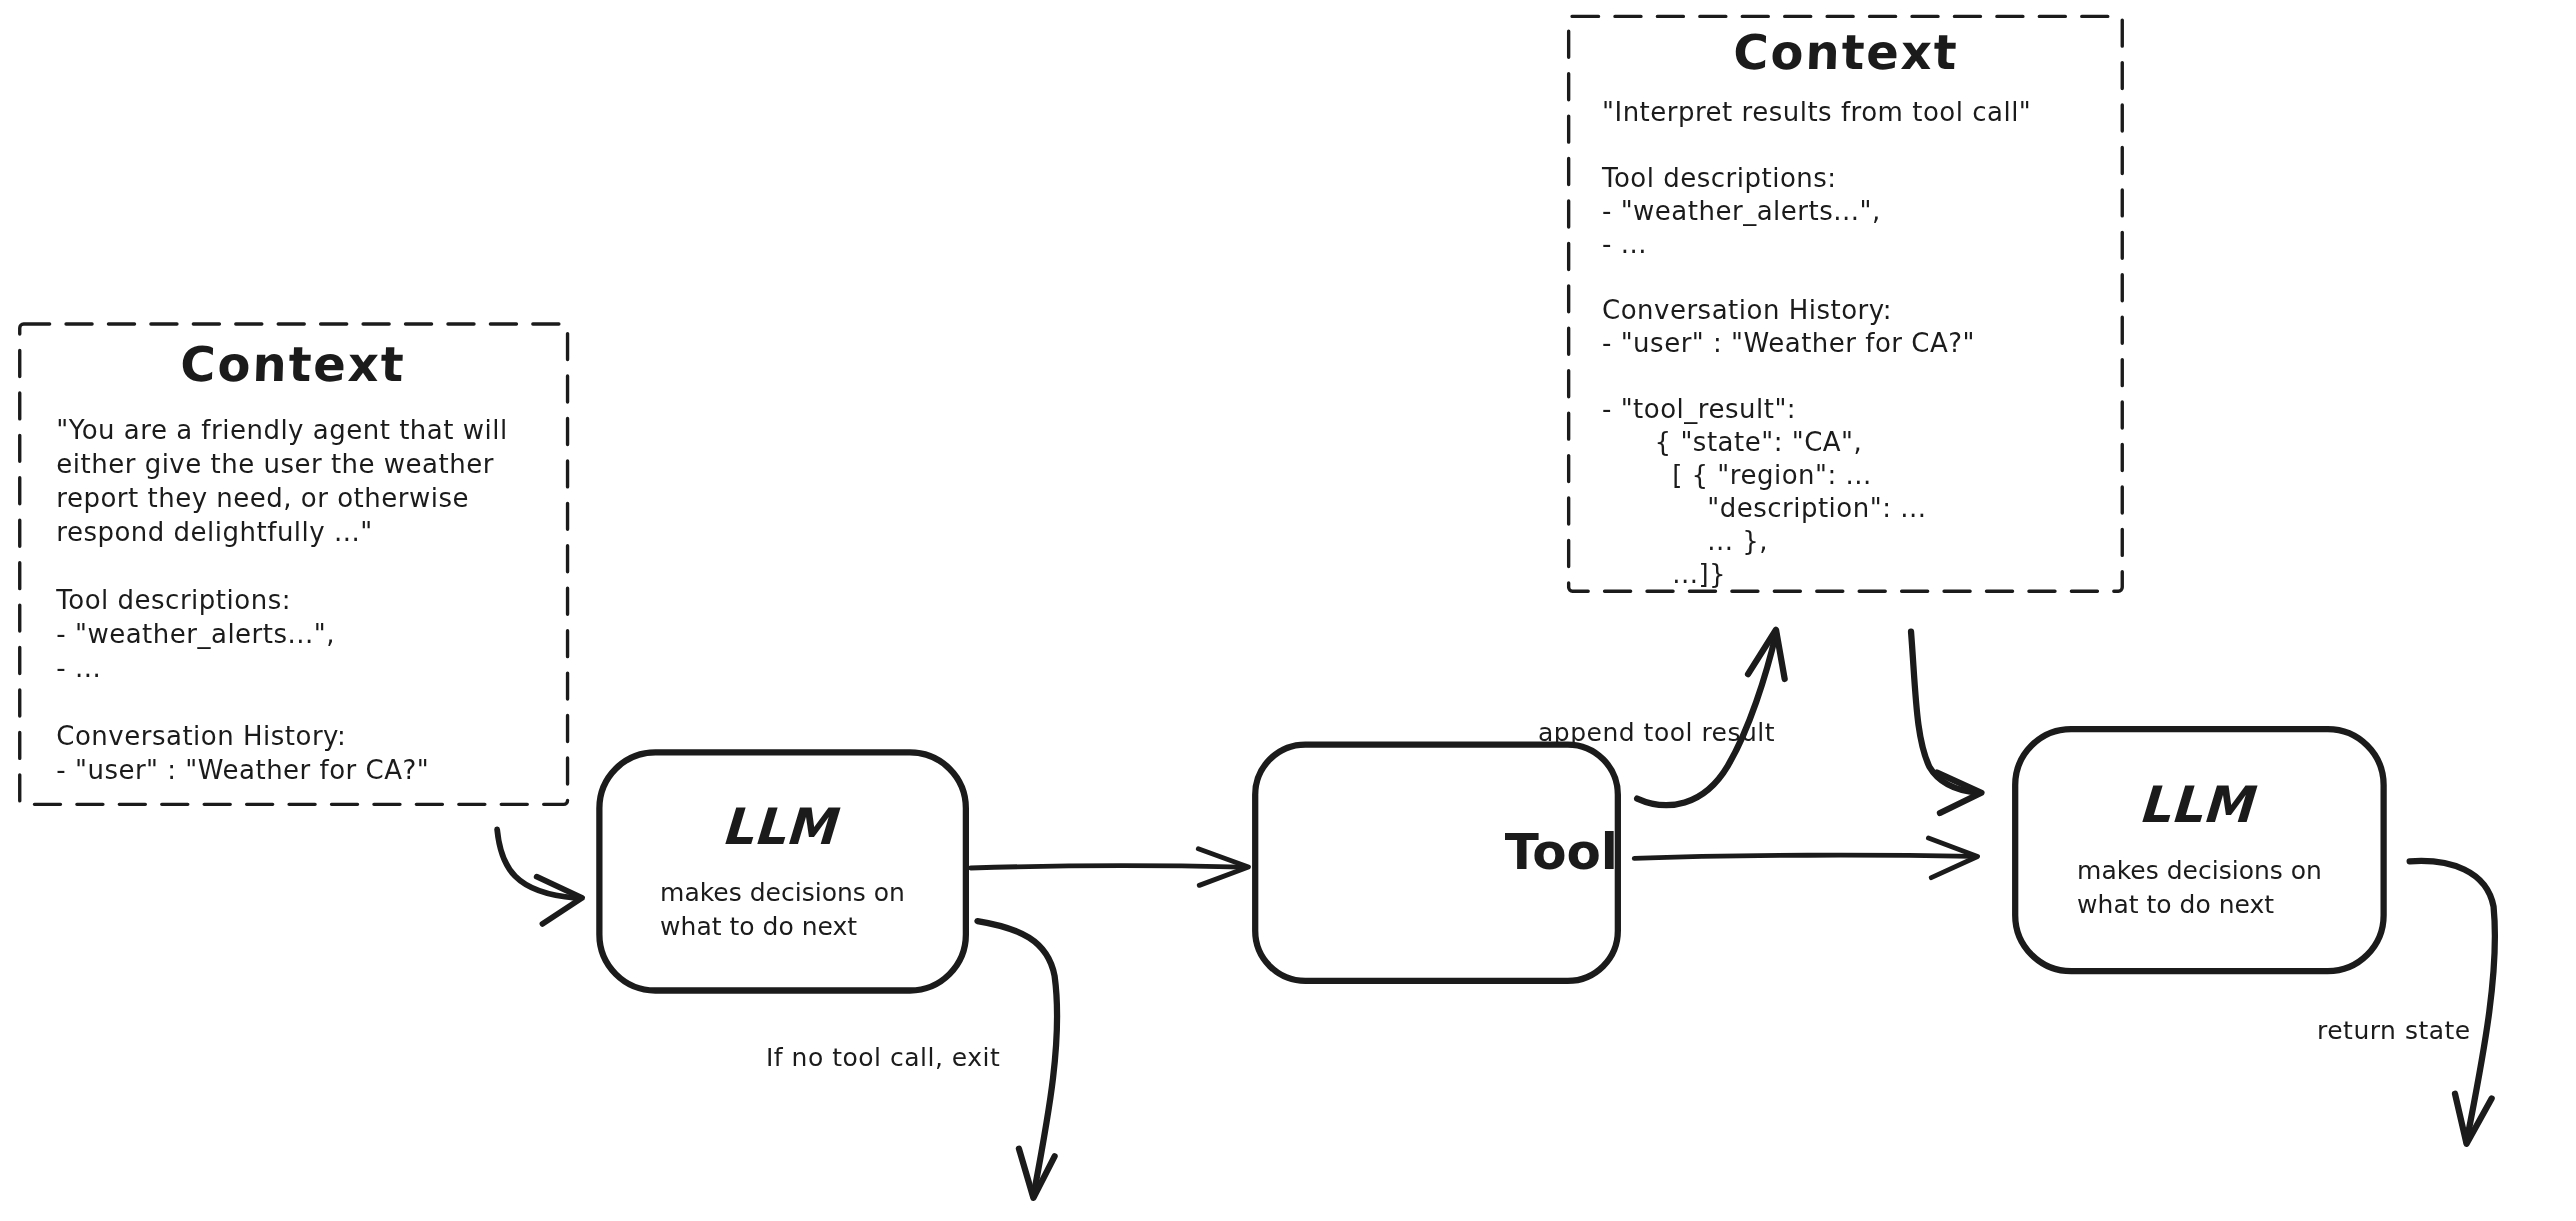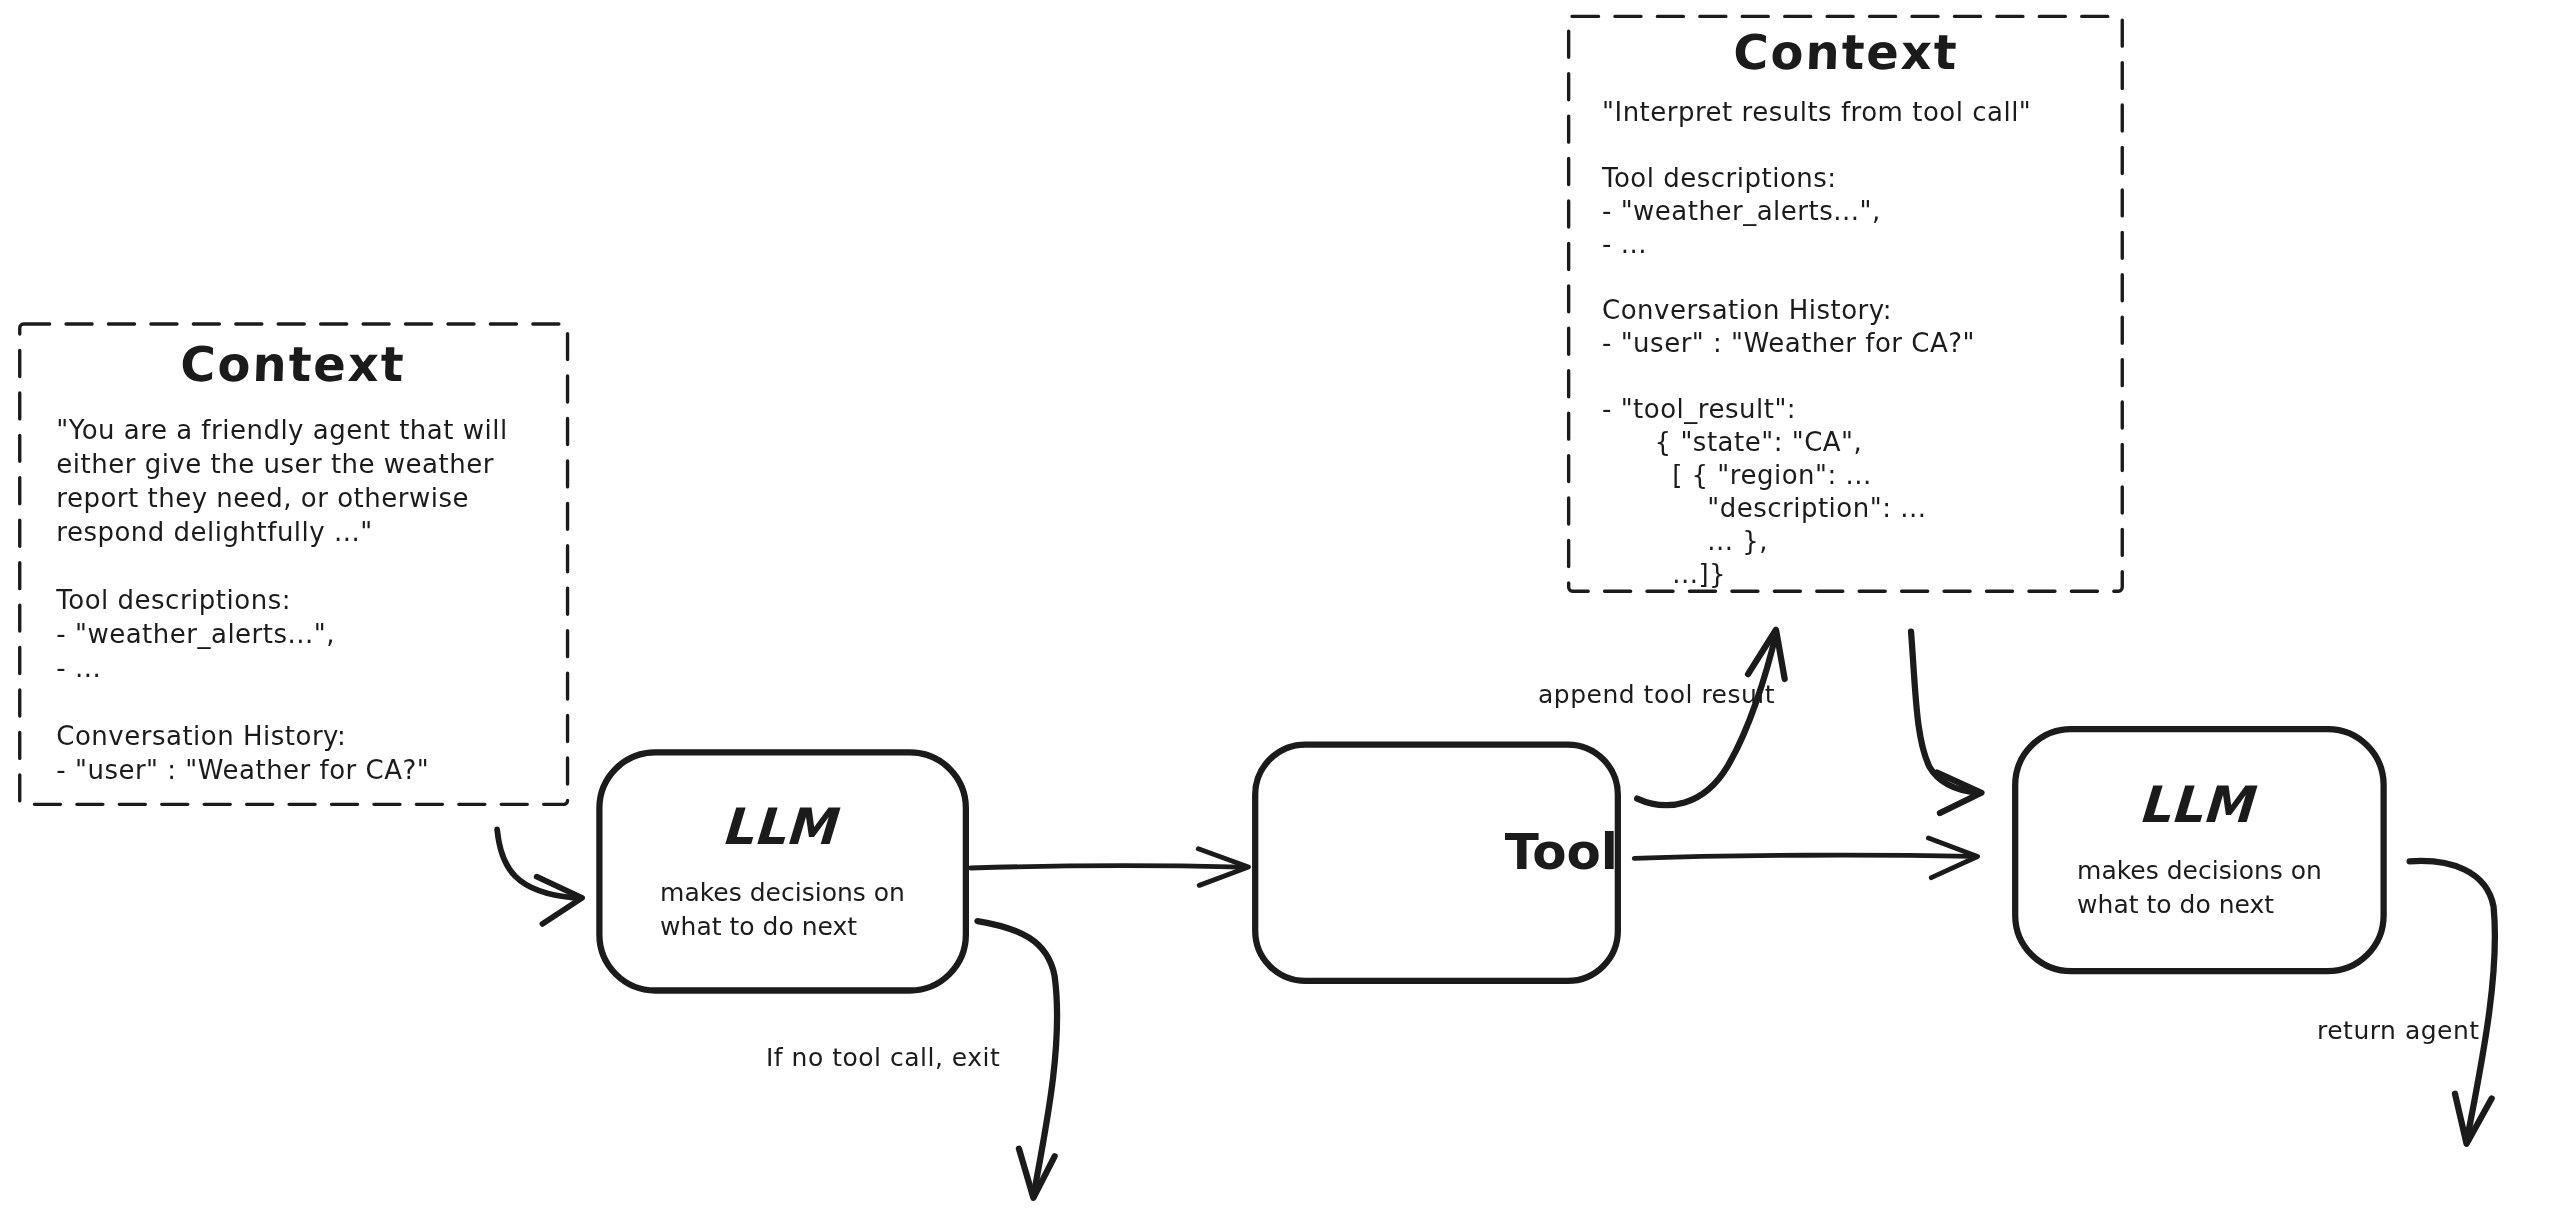--- a/index.html
+++ b/index.html
@@ -167,18 +167,18 @@
   <div class="node" style="left: 1255px; top: 745px; width: 363px; height: 236px; align-items: flex-end;">
     <div class="node-title">Tool</div>
   </div>
 
   <div class="node" style="left: 2015px; top: 729px; width: 369px; height: 242px;">
     <div class="node-title italic">LLM</div>
     <div class="node-sub">makes decisions on
 what to do next</div>
   </div>
 
-  <div class="edge-label" style="left: 1538px; top: 679px;">append tool result</div>
+  <div class="edge-label" style="left: 1538px; top: 717px;">append tool result</div>
   <div class="edge-label" style="left: 766px; top: 1042px;">If no tool call, exit</div>
-  <div class="edge-label" style="left: 2317px; top: 1015px;">return agent</div>
+  <div class="edge-label" style="left: 2317px; top: 1015px;">return state</div>
 
 </div>
 
 
 </body></html>

